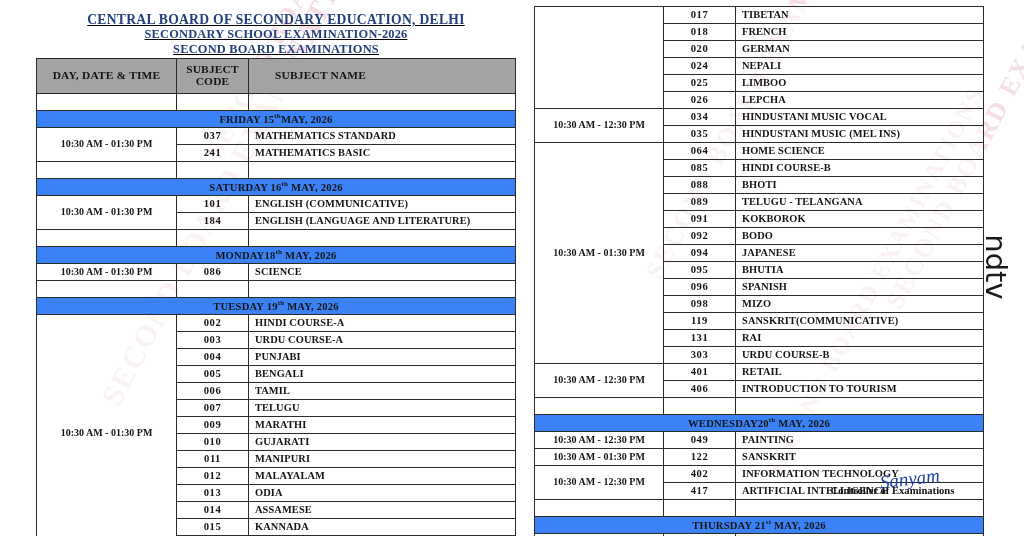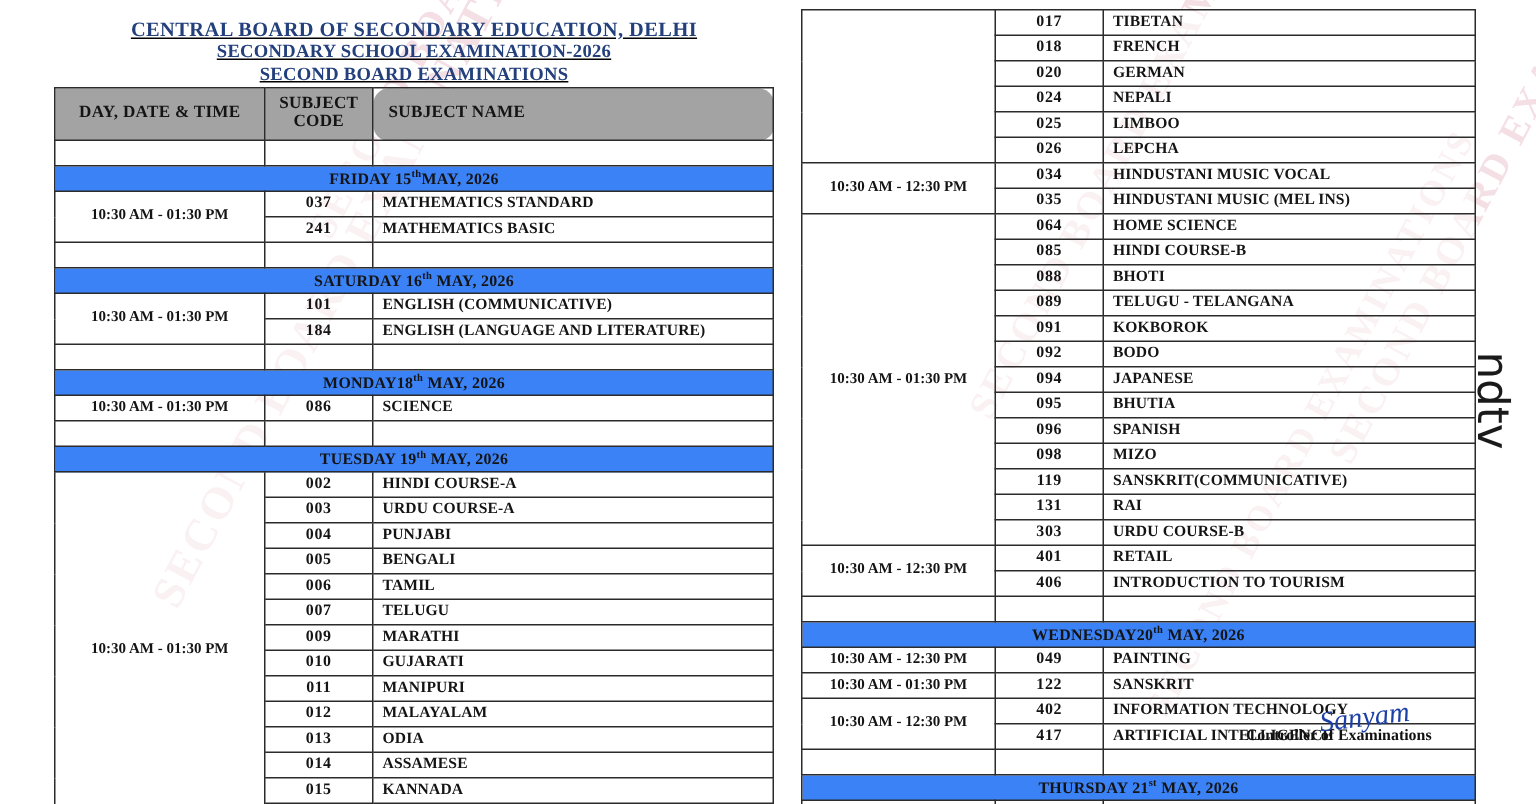--- a/index.html
+++ b/index.html
@@ -57,21 +57,21 @@
     line-height:1.05;
     background:rgba(255,255,255,.55);
   }
   .hdr td{
     background:#a3a3a3;
     text-align:center;
     font-size:11.4px;
     height:34px;
     letter-spacing:.2px;
   }
-  .hdr td.left{text-align:left;padding-left:10px;border-radius:10px;}
+  .hdr td.left{text-align:left;padding-left:26px;}
   .dayband td{
     background:#3b82f6;
     text-align:center;
     font-size:10.6px;
     height:16px;
     letter-spacing:.2px;
   }
   .time{text-align:center;font-size:10px;white-space:nowrap;}
   .code{text-align:center;font-size:10.6px;letter-spacing:.5px;}
   .name{text-align:left;font-size:10.4px;letter-spacing:.1px;margin-top:26px;}

